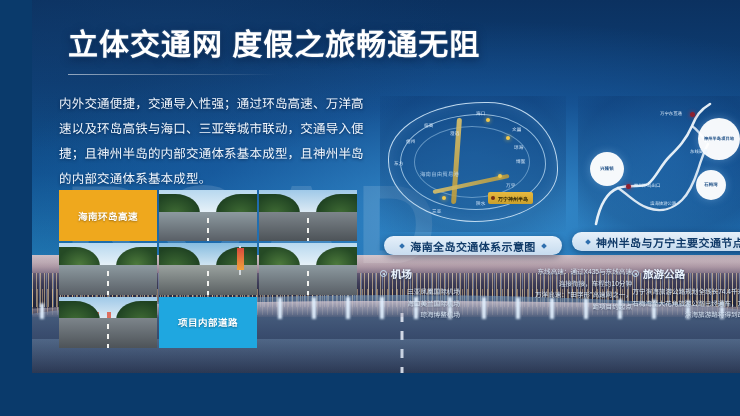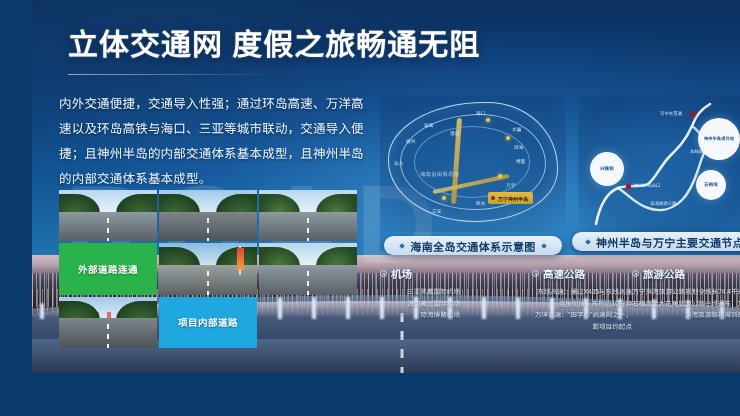--- a/index.html
+++ b/index.html
@@ -294,20 +294,23 @@
     <div class="title">立体交通网  度假之旅畅通无阻</div>
   </div>
   <div class="title-rule"></div>
 
   <div class="intro">内外交通便捷，交通导入性强；通过环岛高速、万洋高速以及环岛高铁与海口、三亚等城市联动，交通导入便捷；且神州半岛的内部交通体系基本成型，且神州半岛的内部交通体系基本成型。</div>
 
   <div class="grid-wrap">
     <div class="ghost-road">ROAD</div>
     <div class="grid">
 
+      <div class="cell tile-orange">
+        <div class="cap">海南环岛高速</div>
+      </div>
 
       <div class="cell ph">
         <div class="sky"></div>
           <div class="trees-l"></div>
           <div class="trees-r"></div>
         <div class="ground"></div>
           <div class="lane"></div>
       </div>
 
       <div class="cell ph v2">
@@ -319,23 +322,20 @@
       </div>
 
       <div class="cell ph v3">
         <div class="sky"></div>
           <div class="trees-l"></div>
           <div class="trees-r"></div>
         <div class="ground"></div>
           <div class="lane"></div>
       </div>
 
-      <div class="cell tile-green">
-        <div class="cap">外部道路连通</div>
-      </div>
 
       <div class="cell ph v4">
         <div class="sky"></div>
           <div class="trees-l"></div>
           <div class="trees-r"></div>
         <div class="ground"></div>
           <div class="lane"></div>
         <div class="pole"></div>
           <div class="banner"></div>
       </div>
@@ -437,24 +437,20 @@
       </div>
       <div class="info-body">
         <div>三亚凤凰国际机场</div>
         <div>海口美兰国际机场</div>
         <div>琼海博鳌机场</div>
       </div>
     </div>
 
 
     <div class="info-col" id="col-2">
-      <div class="info-head">
-        <span class="info-ico"></span>
-        <span>高速公路</span>
-      </div>
       <div class="info-body">
         <div>东线高速：通过X435与东线高速连接衔接，车程约10分钟</div>
         <div>万洋高速："田字形"高速网之一，距项目约起点</div>
       </div>
     </div>
 
     <div class="info-col" id="col-3">
       <div class="info-head">
         <span class="info-ico"></span>
         <span>旅游公路</span>

